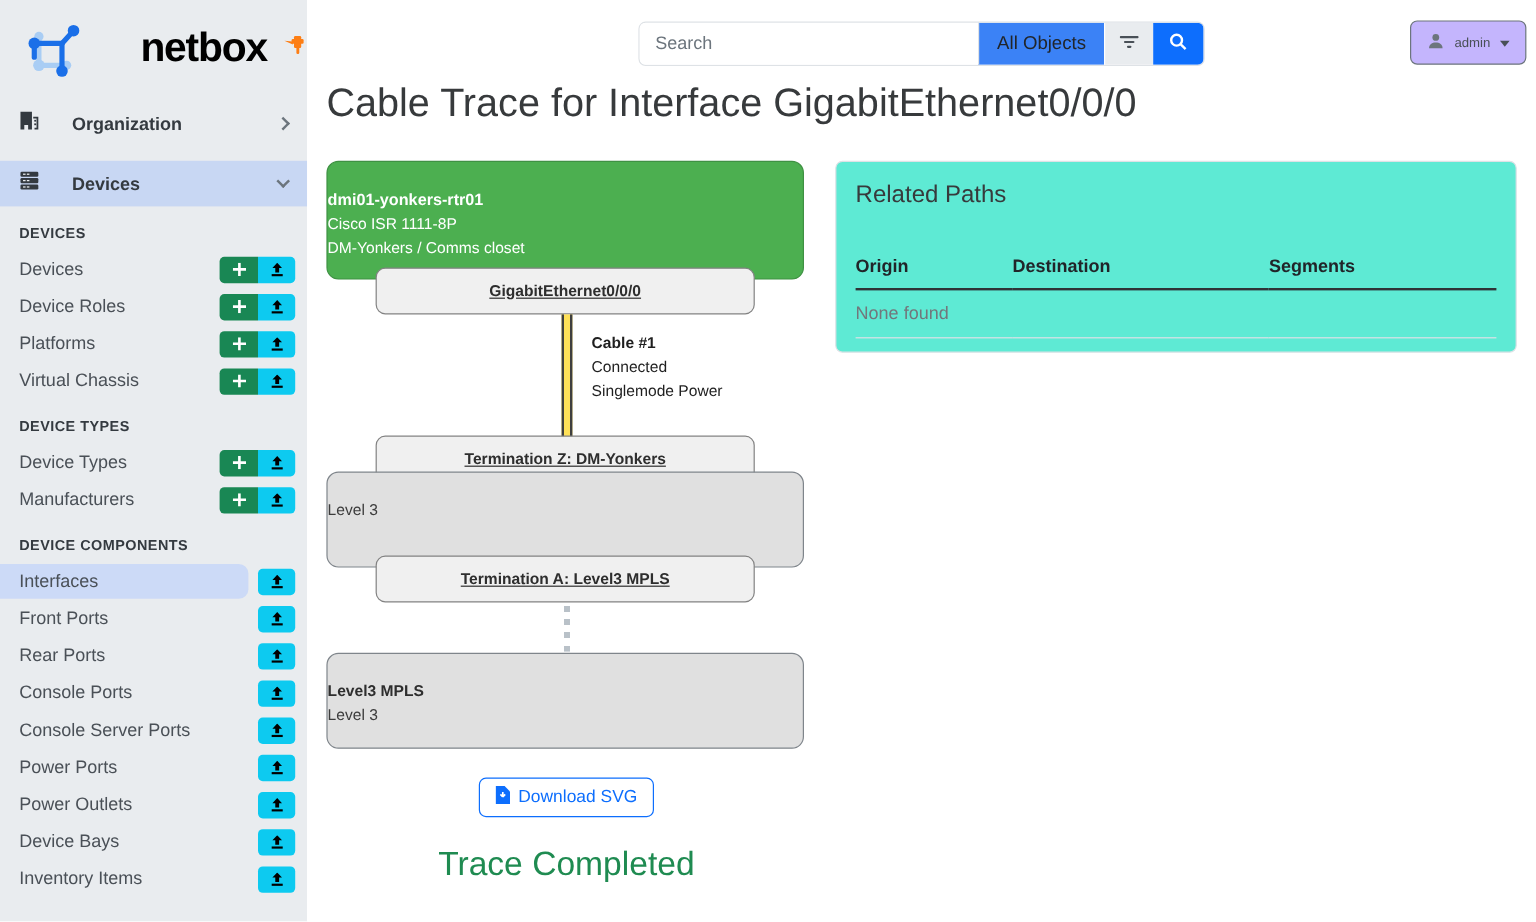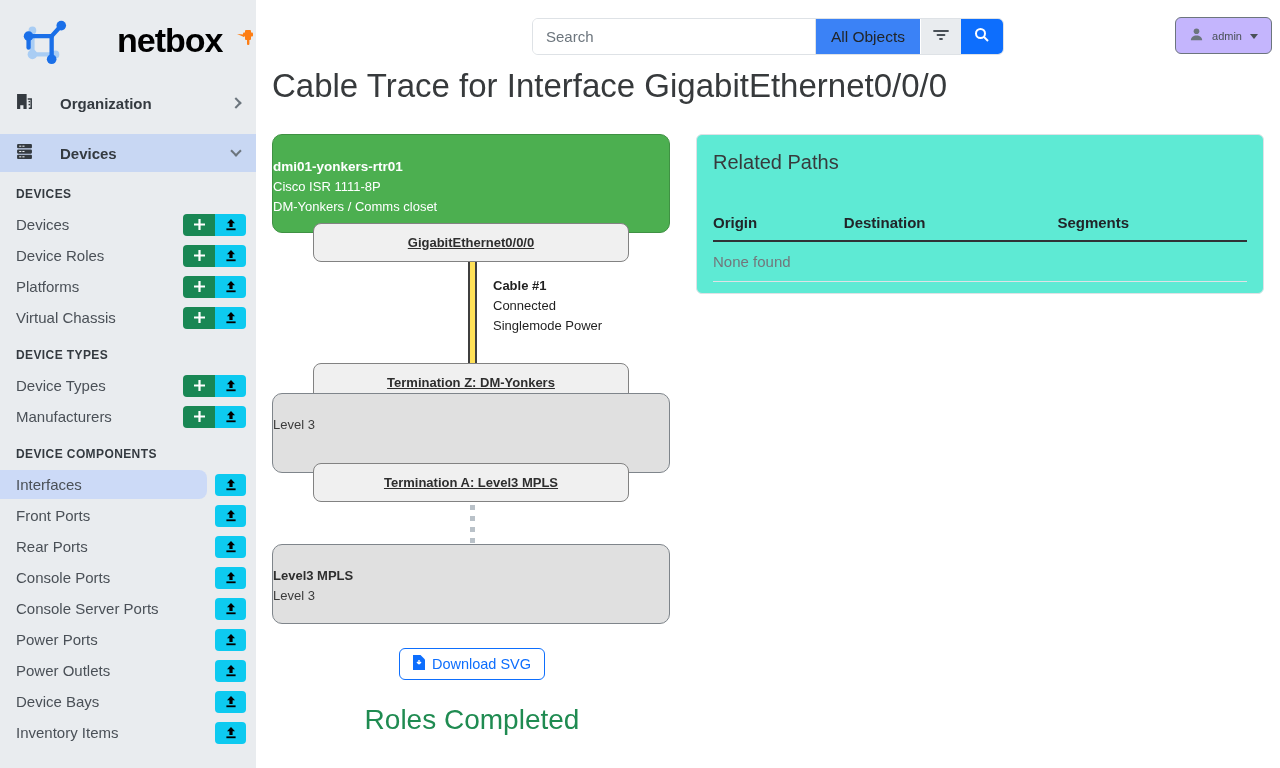--- a/index.html
+++ b/index.html
@@ -442,21 +442,21 @@
           <span>
             <svg width="12" height="15" viewBox="0 0 12 15">
                 <path d="M0 0h7.5L12 4.5V15H0z" fill="#0d6efd"></path>
                 <path d="M6 5v4M6 9l-2-2M6 9l2-2" stroke="#fff" stroke-width="1.4" fill="none"></path>
               </svg>
           </span>
           <span>Download SVG</span>
         </button>
       </div>
 
-      <div class="trace-status">Roles Completed</div>
+      <div class="trace-status">Trace Completed</div>
     </div>
 
     <section class="card">
       <h2>Related Paths</h2>
       <table class="paths-table">
         <thead>
           <tr>
             <th class="col-origin">Origin</th>
             <th class="col-dest">Destination</th>
             <th class="col-seg">Segments</th>

